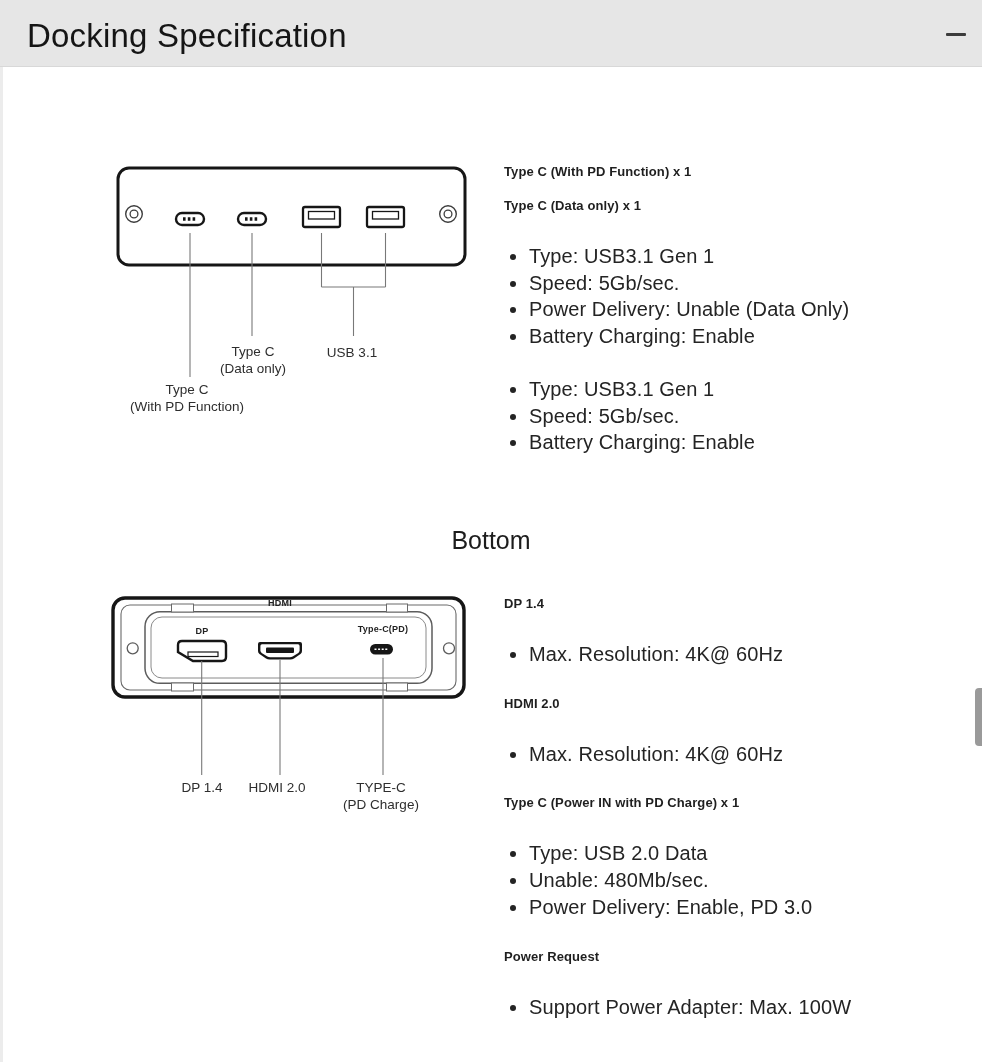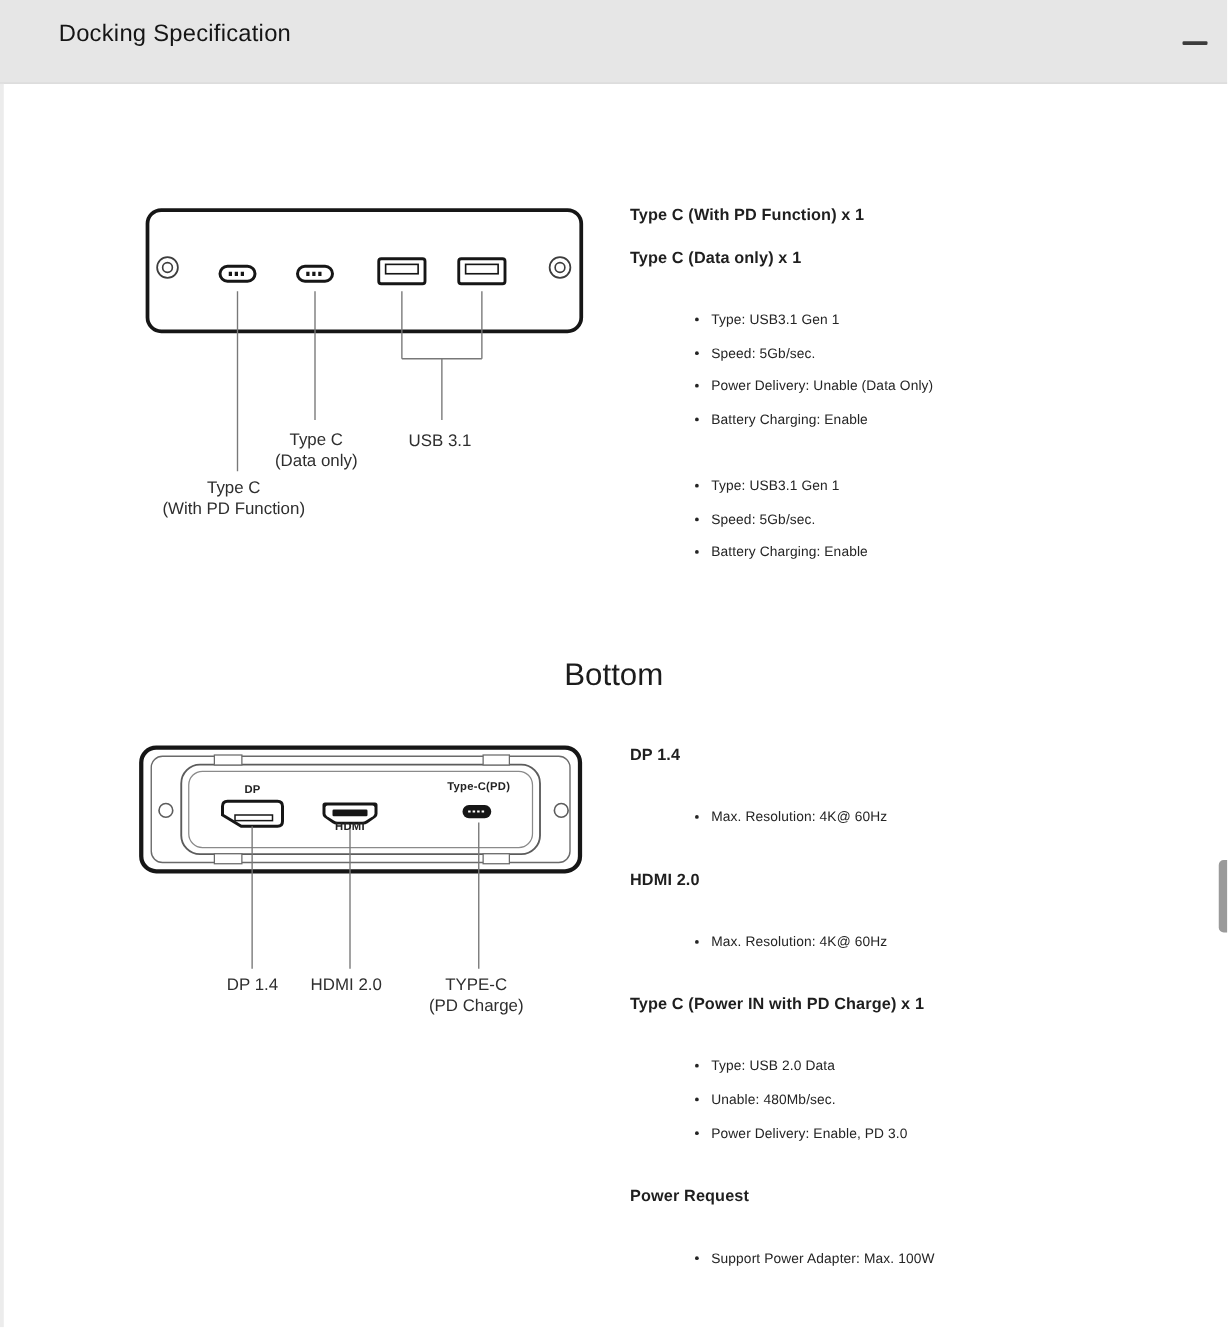--- a/index.html
+++ b/index.html
@@ -3,22 +3,22 @@
 <meta charset="utf-8">
 <style>
   * { margin:0; padding:0; box-sizing:border-box; }
   html,body { background:#fff; }
   body { font-family:"Liberation Sans", sans-serif; }
   .page { position:relative; width:982px; height:1062px; background:#ffffff; overflow:hidden; }
 
   
   .hdr { position:absolute; left:0; top:0; width:982px; height:67px;
          background:#e6e6e6; border-bottom:1px solid #d8d8d8; }
-  .hdr-title { position:absolute; left:27px; top:17px; font-size:19px; font-weight:500;
-               color:#151515; letter-spacing:0.2px;margin-left:20px; }
+  .hdr-title { position:absolute; left:27px; top:17px; font-size:33px; font-weight:500;
+               color:#151515; letter-spacing:0.2px; }
   .min-btn { position:absolute; right:10px; top:22px; width:32px; height:24px;
              display:flex; align-items:center; justify-content:center; cursor:pointer; }
   .min-bar { display:block; width:20px; height:3px; background:#3c3c3c; border-radius:1px; }
 
   .left-strip { position:absolute; left:0; top:67px; width:3px; height:995px; background:#ececec; }
 
   
   .sec-h { position:absolute; left:0; width:982px; text-align:center;
            font-size:25px; font-weight:500; color:#1c1c1c; }
   .sec-h.top-h { top:95px; }
@@ -33,32 +33,32 @@
   .lbl-usb  { left:312px; top:345px; width:80px; }
   .lbl-data { left:193px; top:344px; width:120px; }
   .lbl-pd   { left:107px; top:382px; width:160px; }
   .lbl-dp14   { left:162px; top:780px; width:80px; }
   .lbl-hdmi20 { left:237px; top:780px; width:80px; }
   .lbl-tc2    { left:331px; top:780px; width:100px; }
 
   .plabel { position:absolute; text-align:center; font-size:9px; font-weight:700;
             color:#222; letter-spacing:0.2px; }
   .plbl-dp   { left:172px; top:626px; width:60px; }
-  .plbl-hdmi { left:250px; top:656px; width:60px; }
+  .plbl-hdmi { left:250px; top:598px; width:60px; }
   .plbl-tc   { left:343px; top:624px; width:80px; }
 
   
   .col { position:absolute; left:504px; width:400px; color:#242424; }
   .top-col { top:162px; }
   .bottom-col { top:594px; }
   .spec-title { font-size:13px; font-weight:700; color:#1f1f1f; line-height:20px;
                 margin:0 0 27px 0; letter-spacing:0.1px; }
   .spec-title.compact { margin-bottom:14px; }
   ul.spec-list { list-style:disc; margin:0 0 26px 0; padding-left:25px; }
-  ul.spec-list li { font-size:11px; line-height:26.7px; color:#242424; letter-spacing:0.1px;margin-left:40px; }
+  ul.spec-list li { font-size:20px; line-height:26.7px; color:#242424; letter-spacing:0.1px; }
 
   
   .scroll-thumb { position:absolute; right:0; top:688px; width:7px; height:58px;
                   background:#9a9a9a; border-radius:4px 0 0 4px; }
 </style>
 </head>
 <body>
 
 <div class="page">
 

